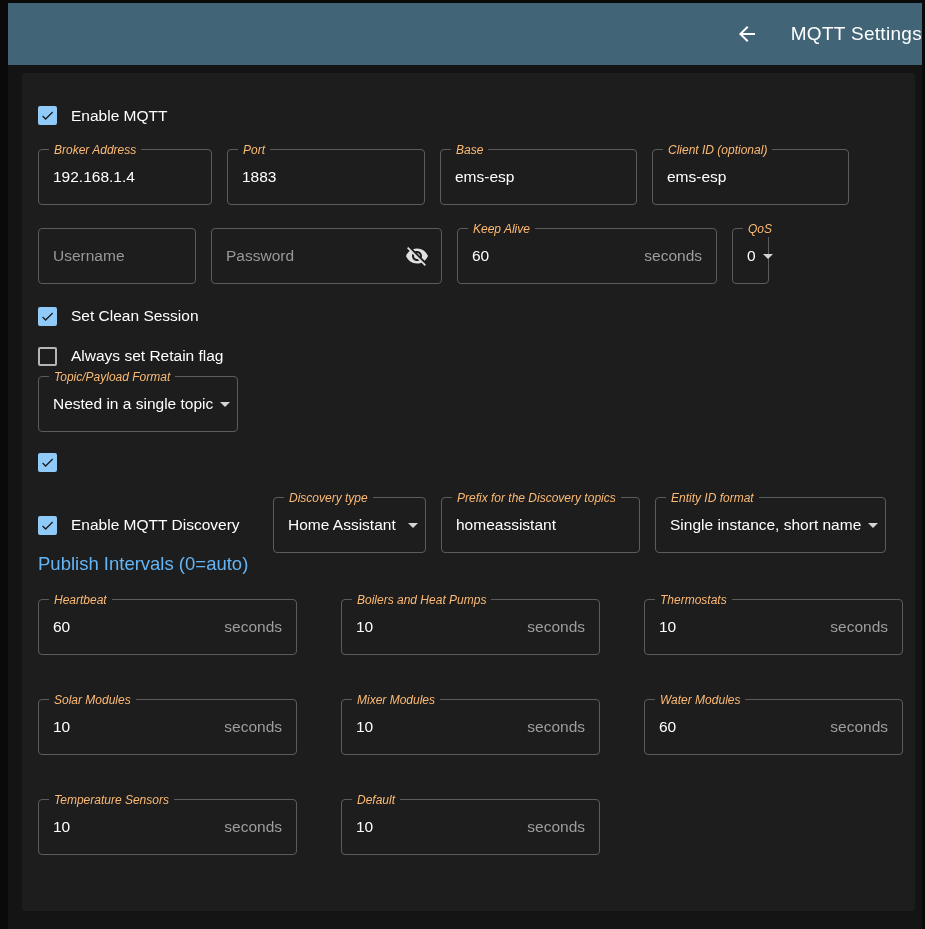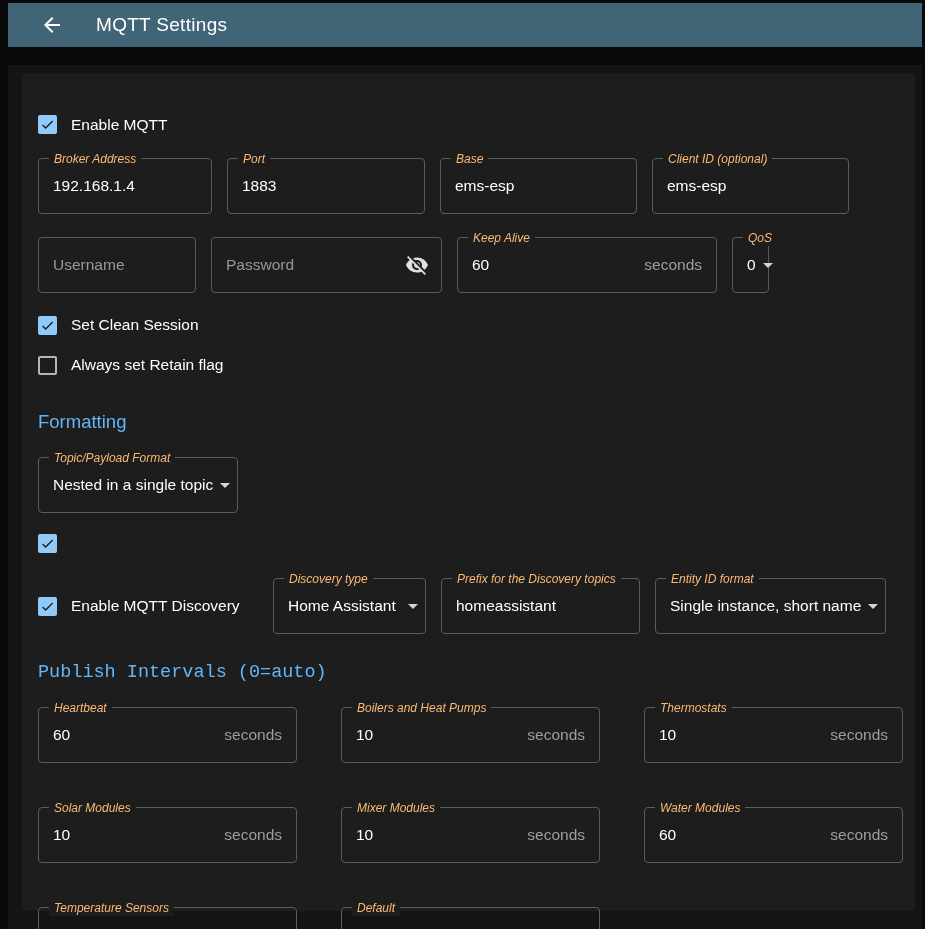--- a/index.html
+++ b/index.html
@@ -1,17 +1,17 @@
 <!DOCTYPE html>
 <html><head>
 <meta charset="utf-8">
 <style>
   html,body{margin:0;padding:0;background:#0a0a0a;}
   body{width:925px;height:929px;position:relative;font-family:"Liberation Sans",sans-serif;overflow:hidden;}
-  .appbar{position:absolute;left:8px;top:3px;width:914px;height:44px;background:#416476;display:flex;align-items:center;padding-left:24px;box-sizing:border-box;}
+  .appbar{position:absolute;left:8px;top:3px;width:914px;height:62px;background:#416476;display:flex;align-items:center;padding-left:24px;box-sizing:border-box;justify-content:flex-end;}
   .icon-btn{width:40px;height:40px;display:inline-flex;align-items:center;justify-content:center;cursor:pointer;flex:none;border-radius:50%;}
   .icon-btn svg{width:24px;height:24px;fill:#ffffff;}
   .appbar h1{color:#ffffff;font-size:19px;font-weight:500;letter-spacing:.3px;margin:0 0 0 24px;}
   .content-bg{position:absolute;left:8px;top:65px;width:914px;height:864px;background:#141414;}
   .card{position:absolute;left:14px;top:8px;width:893px;height:838px;background:#1d1d1d;border-radius:4px;box-sizing:border-box;padding:20px 16px;}
   
   .check-row{display:flex;align-items:center;cursor:pointer;}
   .cb{width:19px;height:19px;box-sizing:border-box;border:2px solid #b5b5b5;border-radius:2px;display:inline-flex;align-items:center;justify-content:center;flex:none;background:transparent;}
   .cb svg{display:none;width:17px;height:17px;fill:#1d1d1d;}
   .cb.checked{background:#90caf9;border-color:#90caf9;}
@@ -29,21 +29,21 @@
   .eye-btn{width:28px;height:28px;display:inline-flex;align-items:center;justify-content:center;cursor:pointer;flex:none;margin-right:-4px;}
   .eye-btn svg{width:24px;height:24px;fill:#e0e0e0;}
   .field-row{display:flex;gap:15px;}
   .section-h{font-size:18.5px;font-weight:400;color:#64b5f6;margin:0;}
   .grid{display:grid;grid-template-columns:repeat(3,259px);column-gap:18px;row-gap:22px;gap:44px;}
   
   .w174{width:174px}.w198{width:198px}.w197{width:197px}.w193{width:158px}
   .w231{width:231px}.w260{width:260px}.w55{width:37px}.w200{width:200px}
   .w153{width:153px}.w199{width:199px}
   
-  .mt13{margin-top:22px}.mt24{margin-top:24px}.mt23{margin-top:23px}
+  .mt13{margin-top:13px}.mt24{margin-top:24px}.mt23{margin-top:23px}
   .mt12{margin-top:12px}.h40{height:40px}.mt26{margin-top:26px}.mb17{margin-bottom:17px}
   .mt8{margin-top:8px}
   .disc-row{display:flex;gap:15px;margin-top:8px;padding-top:7px;}
   .disc-check{width:220px;display:flex;align-items:center;height:56px;flex:none;}
 </style>
 </head>
 <body>
 
 <header class="appbar">
   <span class="icon-btn">
@@ -134,21 +134,20 @@
           </svg>
         </span>
       <span class="cb-label">Set Clean Session</span>
     </label>
 
     <label class="check-row h40">
       <span class="cb"></span>
       <span class="cb-label">Always set Retain flag</span>
     </label>
 
-    <h2 class="section-h mt26 mb17" style="margin-top:26px;margin-bottom:24px;">Formatting</h2>
 
     <div class="field-row">
       <div class="field w200">
         <span class="field-label">Topic/Payload Format</span>
         <div class="field-inner">
           <span class="select-value">Nested in a single topic</span>
           <svg class="dd-icon" viewBox="0 0 24 24">
               <path d="M7 10l5 5 5-5z"></path>
             </svg>
         </div>
@@ -191,21 +190,21 @@
         <span class="field-label">Entity ID format</span>
         <div class="field-inner" style="padding-right:8px;">
           <span class="select-value">Single instance, short name</span>
           <svg class="dd-icon" viewBox="0 0 24 24">
               <path d="M7 10l5 5 5-5z"></path>
             </svg>
         </div>
       </div>
     </div>
 
-    <h2 class="section-h" style="margin-top:28px;margin-bottom:24px;font-family:Liberation Mono, monospace;">Publish Intervals (0=auto)</h2>
+    <h2 class="section-h" style="margin-bottom:24px;">Publish Intervals (0=auto)</h2>
 
     <div class="grid">
       <div class="field">
         <span class="field-label">Heartbeat</span>
         <div class="field-inner">
           <input value="60" style="">
           <span class="suffix">seconds</span>
         </div>
       </div>
       <div class="field">

